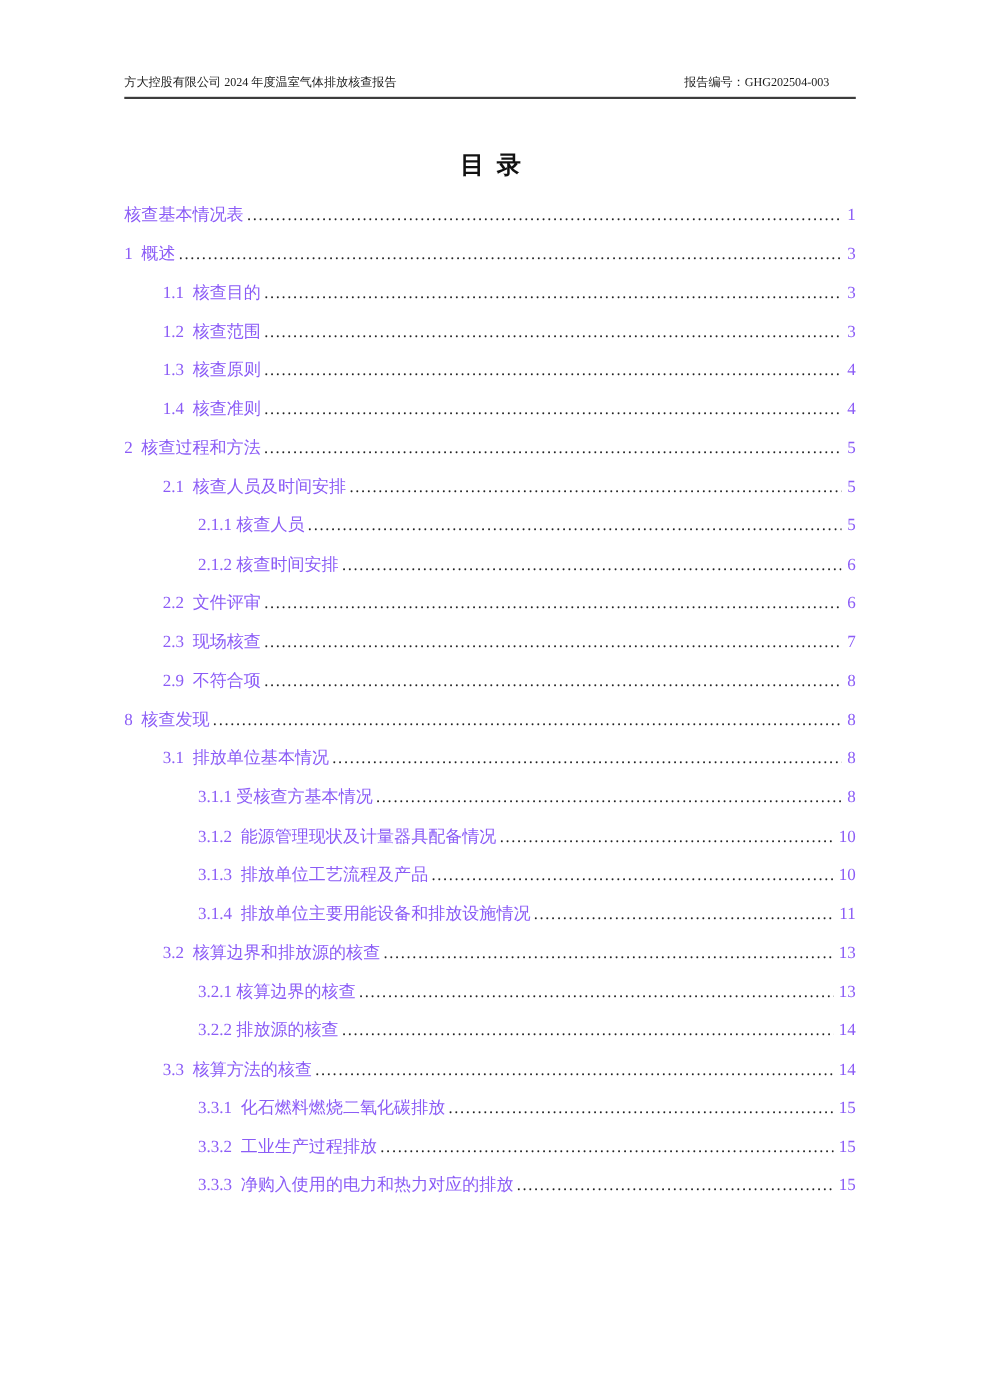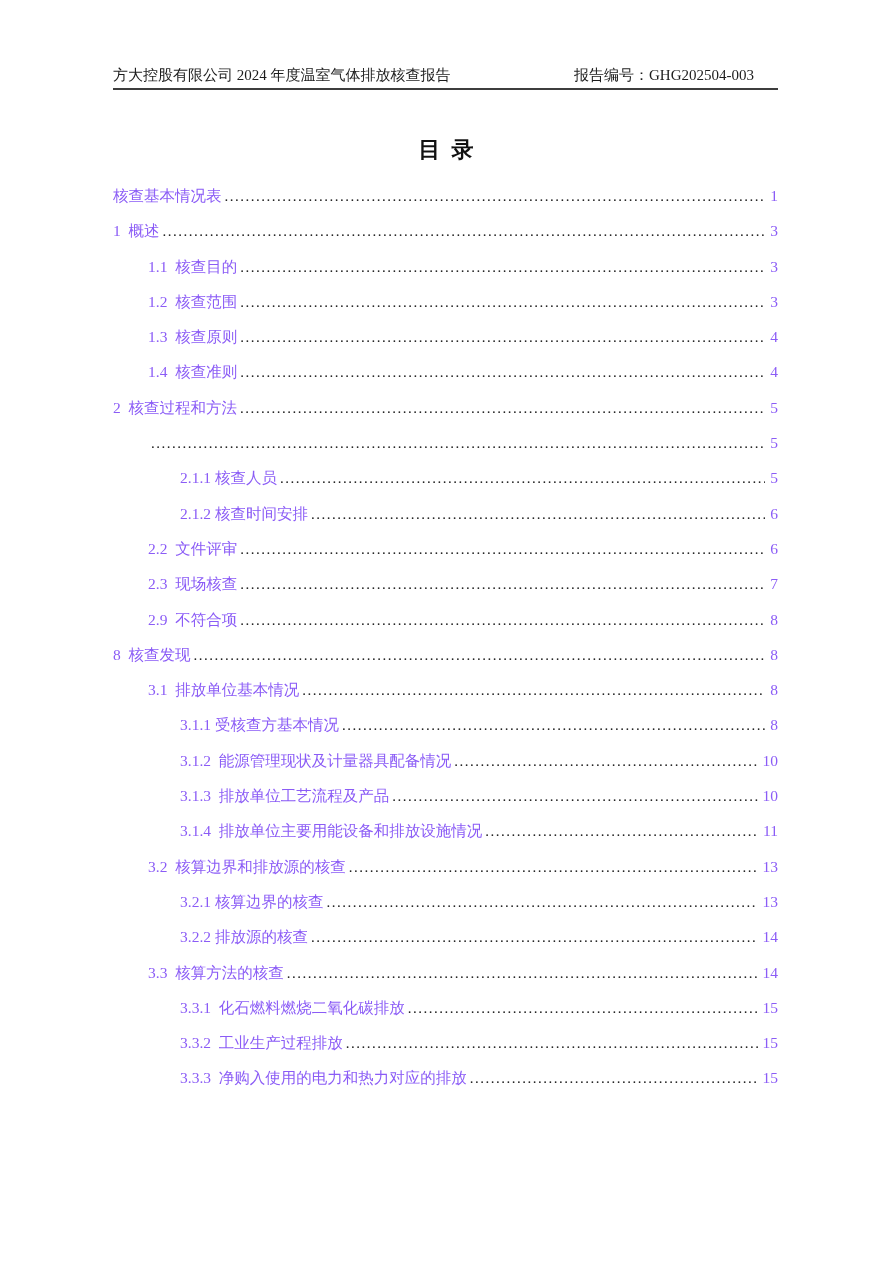--- a/index.html
+++ b/index.html
@@ -17,21 +17,21 @@
     color: #1c1c1c;
   }
   .header {
     position: absolute;
     left: 113px;
     width: 665px;
     top: 66px;
     display: flex;
     justify-content: space-between;
     align-items: baseline;
-    font-size: 15px;
+    font-size: 11px;
     line-height: 18px;
     padding-bottom: 4px;
     border-bottom: 2px solid #3d3d3d;
     white-space: pre;
   }
   .header .hdr-right {
     padding-right: 24px;
   }
   .toc-title {
     position: absolute;
@@ -126,20 +126,21 @@
         <span class="toc-label">1.4  核查准则</span>
         <span class="toc-dots"></span>
         <span class="toc-page">4</span>
       </div>
       <div class="toc-row lvl0">
         <span class="toc-label">2  核查过程和方法</span>
         <span class="toc-dots"></span>
         <span class="toc-page">5</span>
       </div>
       <div class="toc-row lvl1">
+        <span class="toc-label">2.1  核查人员及时间安排</span>
         <span class="toc-dots"></span>
         <span class="toc-page">5</span>
       </div>
       <div class="toc-row lvl2">
         <span class="toc-label">2.1.1 核查人员</span>
         <span class="toc-dots"></span>
         <span class="toc-page">5</span>
       </div>
       <div class="toc-row lvl2">
         <span class="toc-label">2.1.2 核查时间安排</span>

